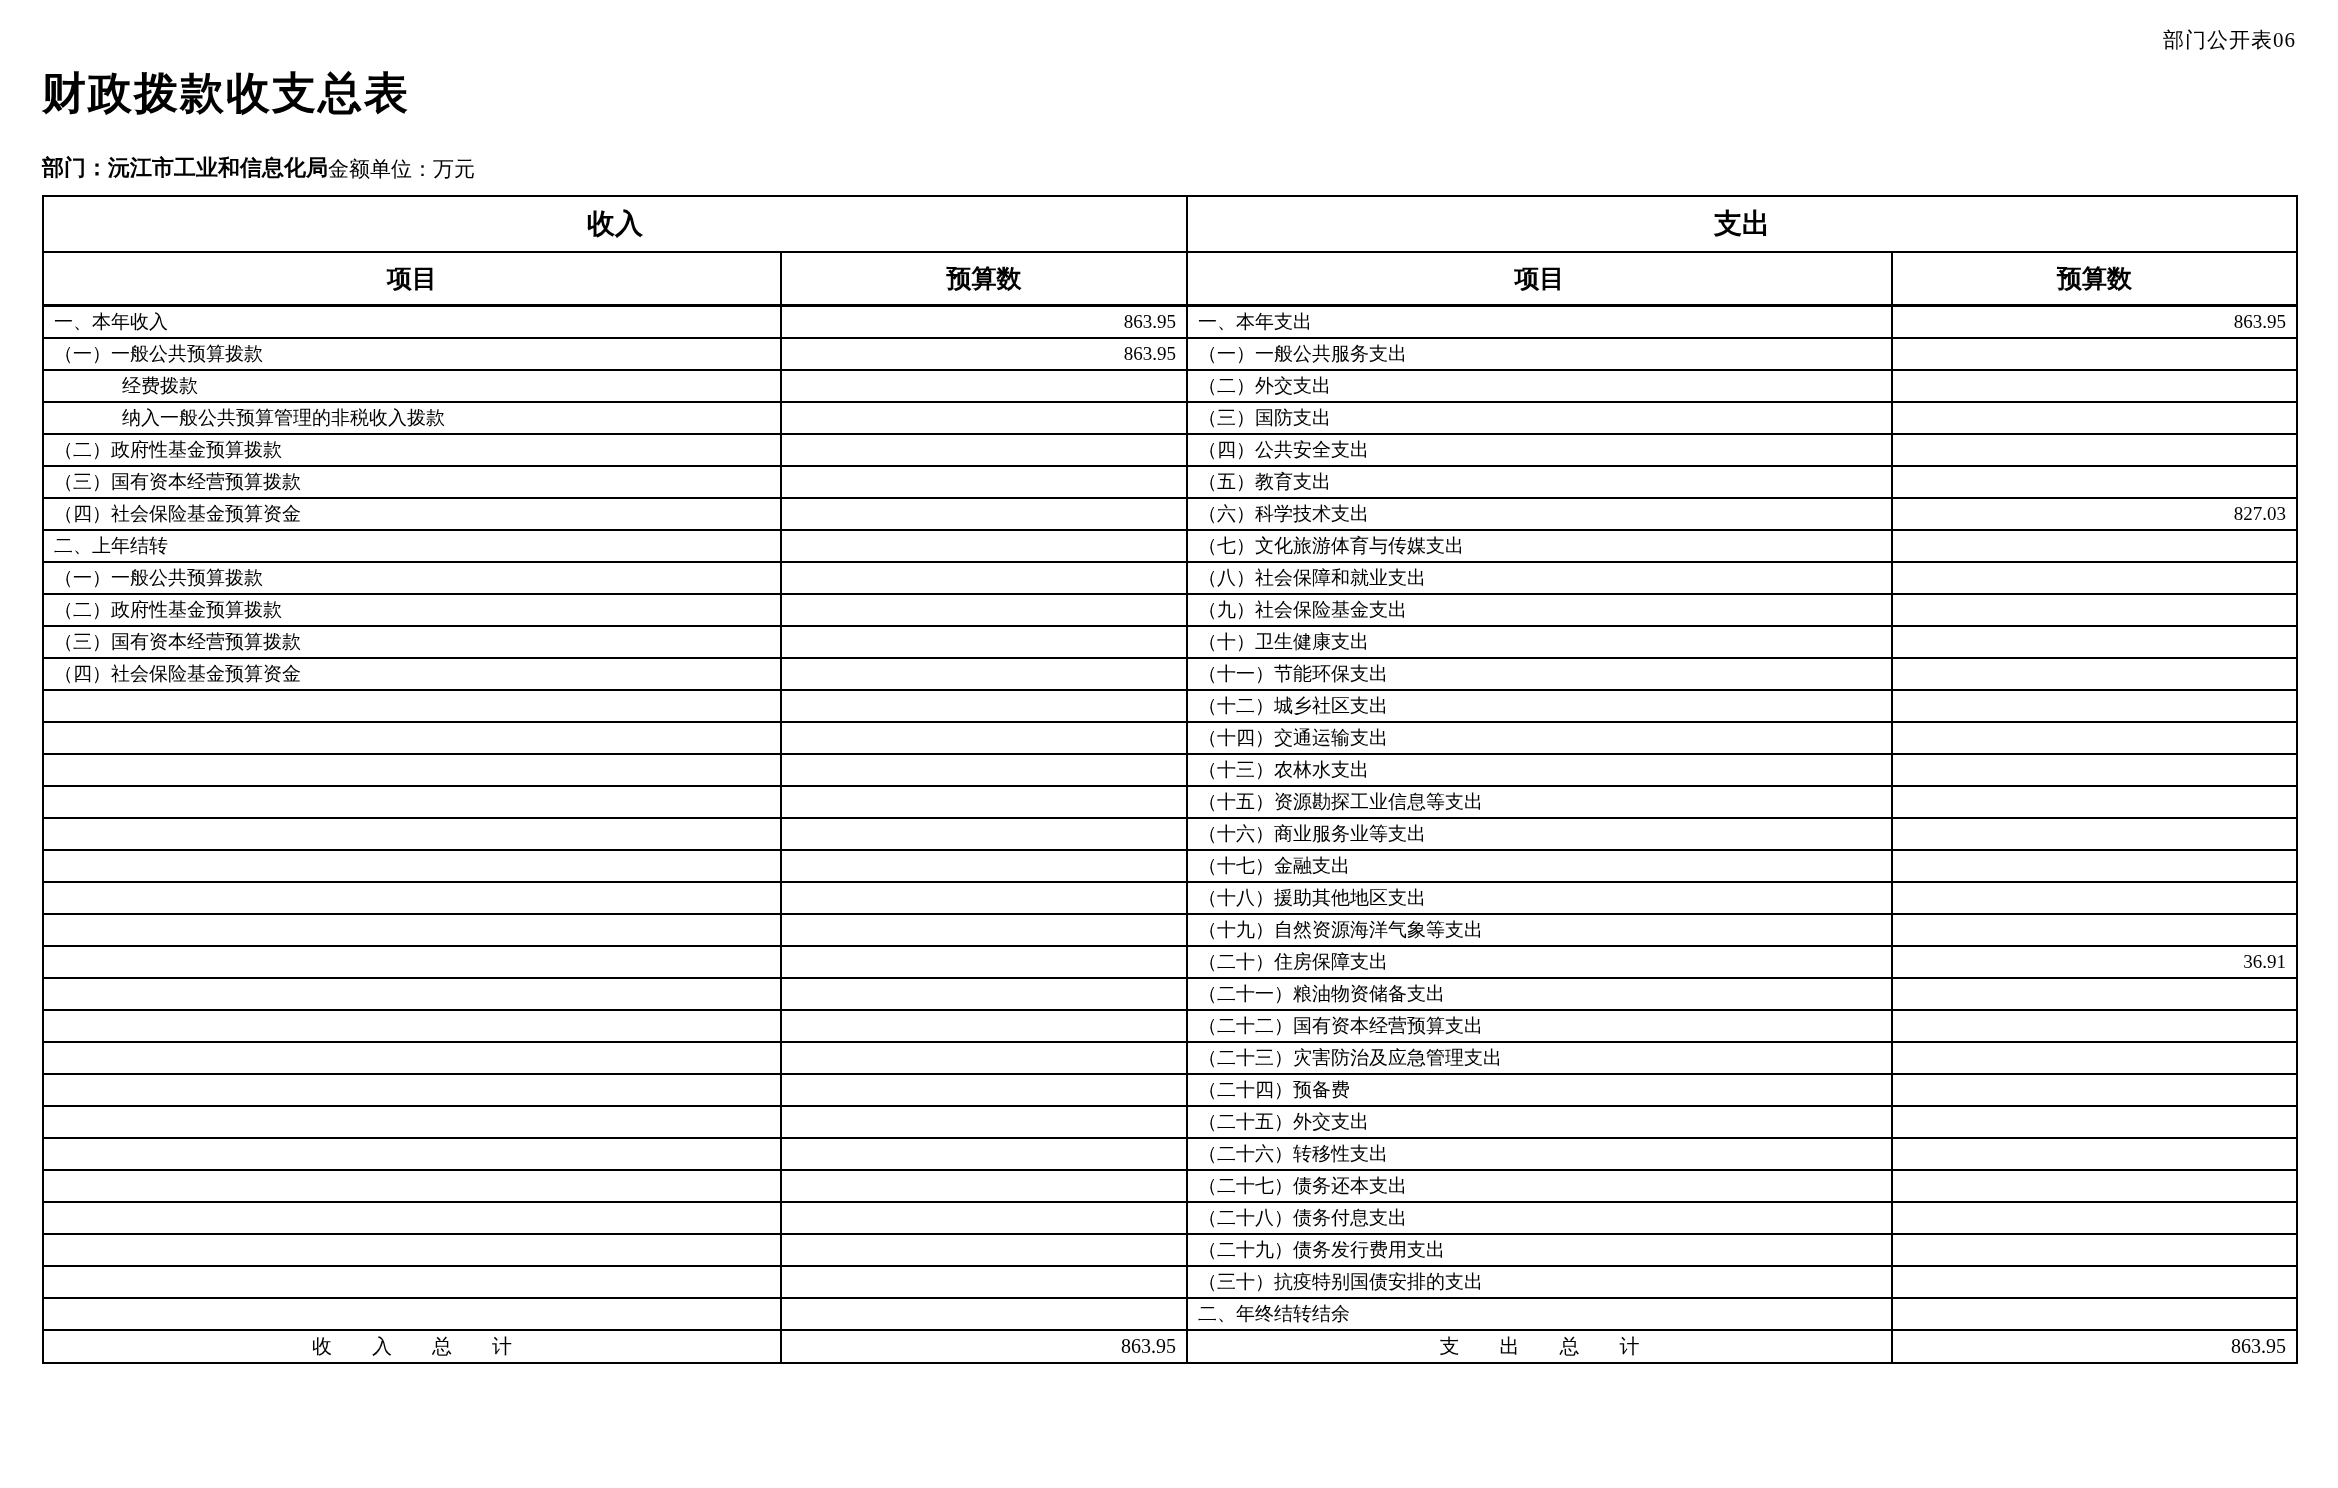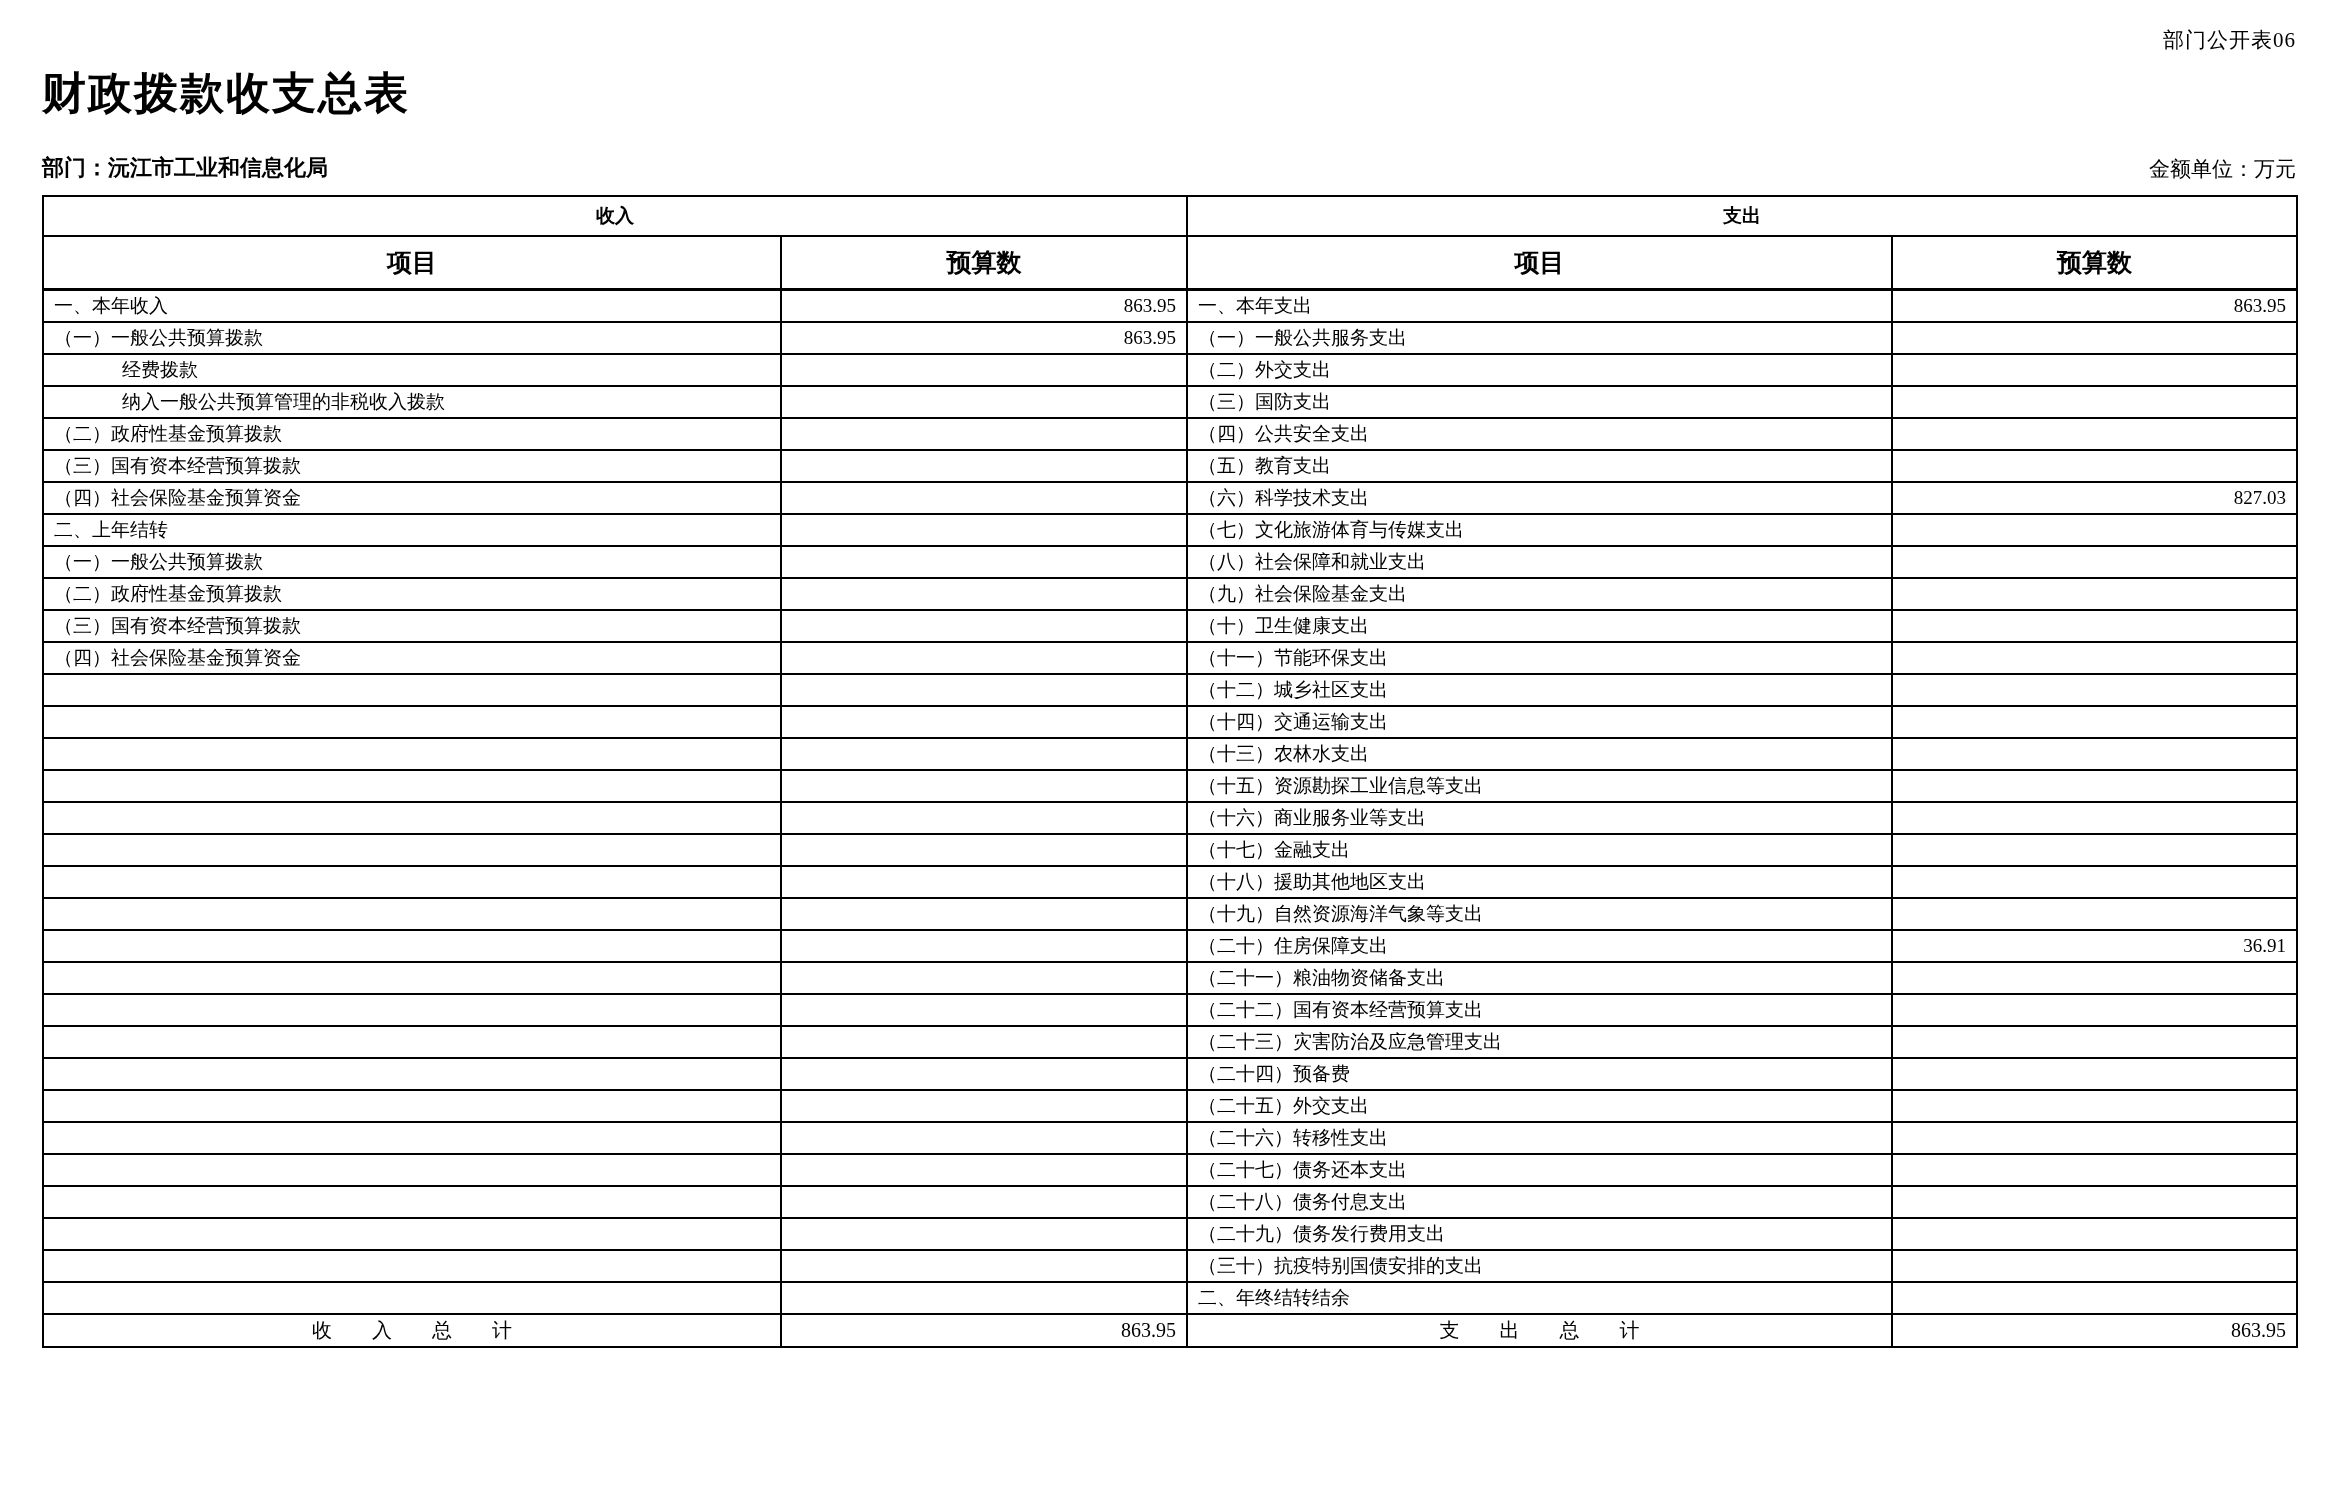--- a/index.html
+++ b/index.html
@@ -25,21 +25,21 @@
   .title {
     text-align: left;
     font-size: 44px;
     font-weight: bold;
     font-family: "Liberation Sans", sans-serif;
     margin-top: 10px;
     letter-spacing: 2px;
   }
   .meta {
     display: flex;
-    justify-content: space-between;
+    justify-content: flex-start;
     align-items: flex-end;
     margin-top: 30px;
     margin-bottom: 12px;
   }
   .meta .dept {
     font-size: 22px;
     font-weight: bold;
     font-family: "Liberation Sans", sans-serif;
   }
   .meta .unit {
@@ -55,21 +55,21 @@
   table.budget th, table.budget td {
     border: 2px solid #000000;
     overflow: hidden;
     white-space: nowrap;
   }
   thead th {
     font-family: "Liberation Sans", sans-serif;
     font-weight: bold;
     text-align: center;
   }
-  thead tr.section-row th { height: 40px; font-size: 19px; }
+  thead tr.section-row th { height: 56px; font-size: 28px; }
   thead tr.cols-row th { height: 53px; font-size: 25px; border-bottom-width: 3px; }
   tbody td {
     height: 30px;
     line-height: 30px;
     font-size: 19px;
   }
   td.item { text-align: left; padding-left: 10px; }
   td.item.indent-1 { padding-left: 78px; }
   td.val { text-align: right; padding-right: 10px; }
   tfoot td {

